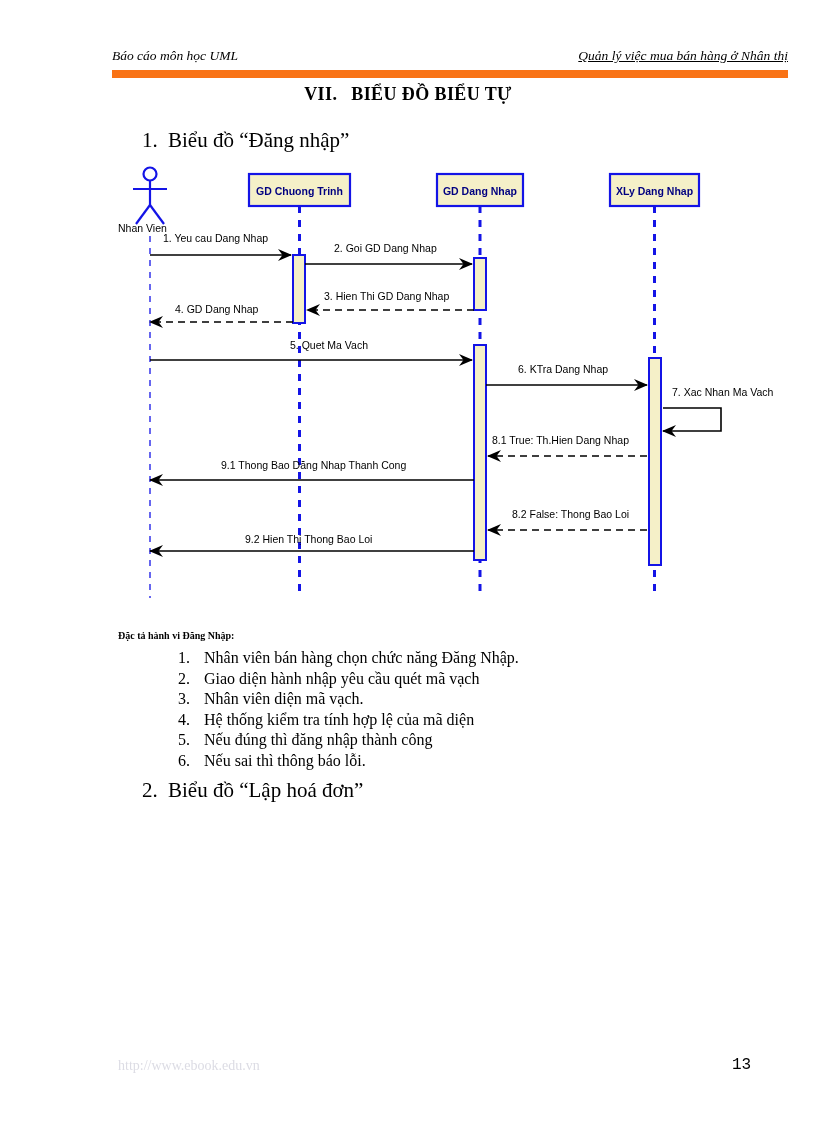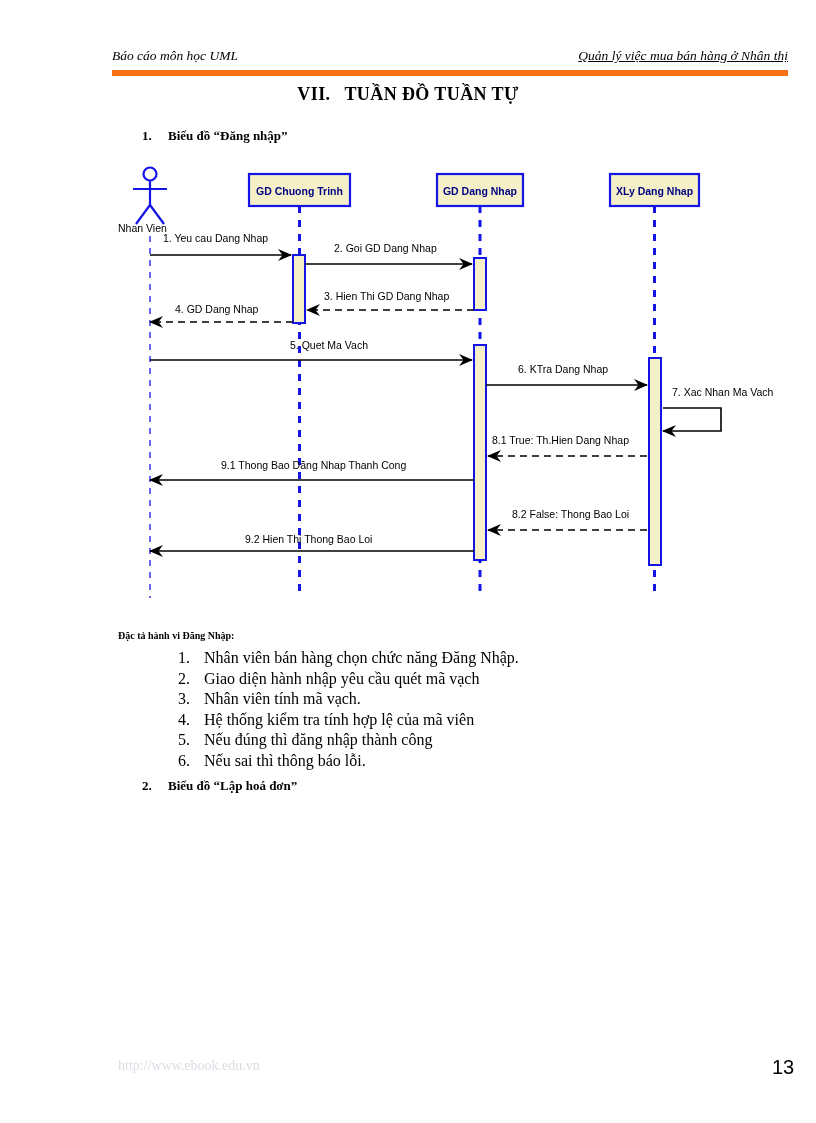--- a/index.html
+++ b/index.html
@@ -16,21 +16,21 @@
     overflow: hidden;
   }
 
   
   .page-header {
     position: absolute;
     left: 112px;
     top: 48px;
     width: 676px;
     height: 22px;
-    border-bottom: 6px solid #f97316;
+    border-bottom: 8px solid #f97316;
     display: flex;
     justify-content: space-between;
     align-items: flex-start;
   }
   .header-left, .header-right {
     font-family: "Liberation Serif", serif;
     font-style: italic;
     font-size: 13.5px;
     line-height: 16px;
     white-space: nowrap;
@@ -48,22 +48,22 @@
     font-weight: bold;
     font-size: 18px;
     letter-spacing: 0.4px;
   }
   .section-title .numeral { margin-right: 14px; text-align: right; }
 
   
   .sub-heading {
     position: absolute;
     font-family: "Liberation Serif", serif;
-    font-weight: bold;
-    font-size: 13px;
+    font-weight: normal;
+    font-size: 21px;
     white-space: nowrap;
   }
   .sub-heading .idx {
     display: inline-block;
     width: 26px;
   }
   #sub-heading-1 { left: 142px; top: 128px; }
   #sub-heading-2 { left: 142px; top: 778px; }
 
   
@@ -106,36 +106,36 @@
   .footer-watermark {
     position: absolute;
     left: 118px;
     top: 1058px;
     font-family: "Liberation Serif", serif;
     font-size: 14px;
     color: #dcdce4;
   }
   .footer-pagenum {
     position: absolute;
-    left: 772px;
+    left: 732px;
     top: 1056px;
-    font-family: Liberation Sans, sans-serif;
-    font-size: 20px;
+    font-family: Liberation Mono, monospace;
+    font-size: 16px;
   }
 </style>
 </head>
 <body>
 
 <div class="page-header">
   <span class="header-left">Báo cáo môn học UML</span>
   <span class="header-right">Quản lý việc mua bán hàng ở Nhân thị</span>
 </div>
 
 <div class="section-title">
-  <span class="numeral">VII.</span><span>TUẦN ĐỒ TUẦN TỰ</span>
+  <span class="numeral">VII.</span><span>BIỂU ĐỒ BIỂU TỰ</span>
 </div>
 
 <div class="sub-heading" id="sub-heading-1">
   <span class="idx">1.</span><span>Biểu đồ “Đăng nhập”</span>
 </div>
 <div class="sub-heading" id="sub-heading-2">
   <span class="idx">2.</span><span>Biểu đồ “Lập hoá đơn”</span>
 </div>
 
 <svg id="sequence-diagram" viewBox="0 0 816 1123" xmlns="http://www.w3.org/2000/svg">
@@ -235,20 +235,20 @@
   <g>
     <text x="245" y="543" font-size="10.5" fill="#000000">9.2 Hien Thị Thong Bao Loi</text>
     <line x1="474" y1="551" x2="150" y2="551" stroke="#000000" stroke-width="1.6" marker-end="url(#arrowFilledL)"></line>
   </g>
 </svg>
 
 <div class="spec-title">Đặc tả hành vi Đăng Nhập:</div>
 <ol class="spec-list">
   <li>Nhân viên bán hàng chọn chức năng Đăng Nhập.</li>
   <li>Giao diện hành nhập yêu cầu quét mã vạch</li>
-  <li>Nhân viên tính mã vạch.</li>
-  <li>Hệ thống kiểm tra tính hợp lệ của mã viên</li>
+  <li>Nhân viên diện mã vạch.</li>
+  <li>Hệ thống kiểm tra tính hợp lệ của mã diện</li>
   <li>Nếu đúng thì đăng nhập thành công</li>
   <li>Nếu sai thì thông báo lỗi.</li>
 </ol>
 
 <div class="footer-watermark">http://www.ebook.edu.vn</div>
 <div class="footer-pagenum">13</div>
 
 </body></html>

